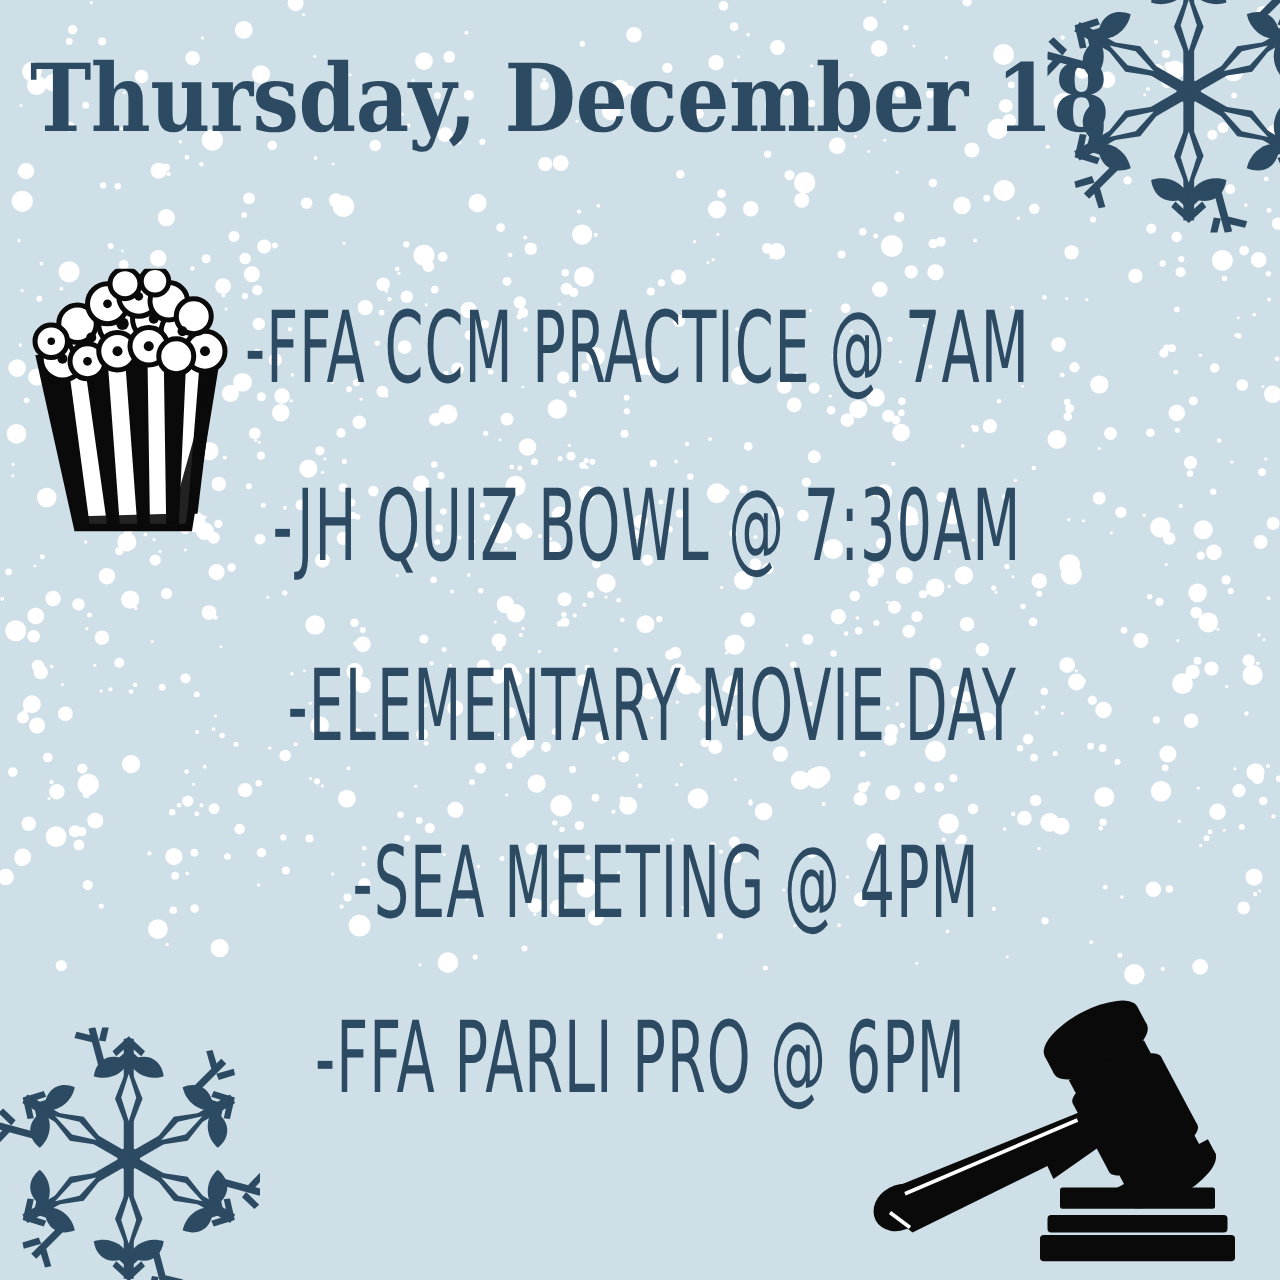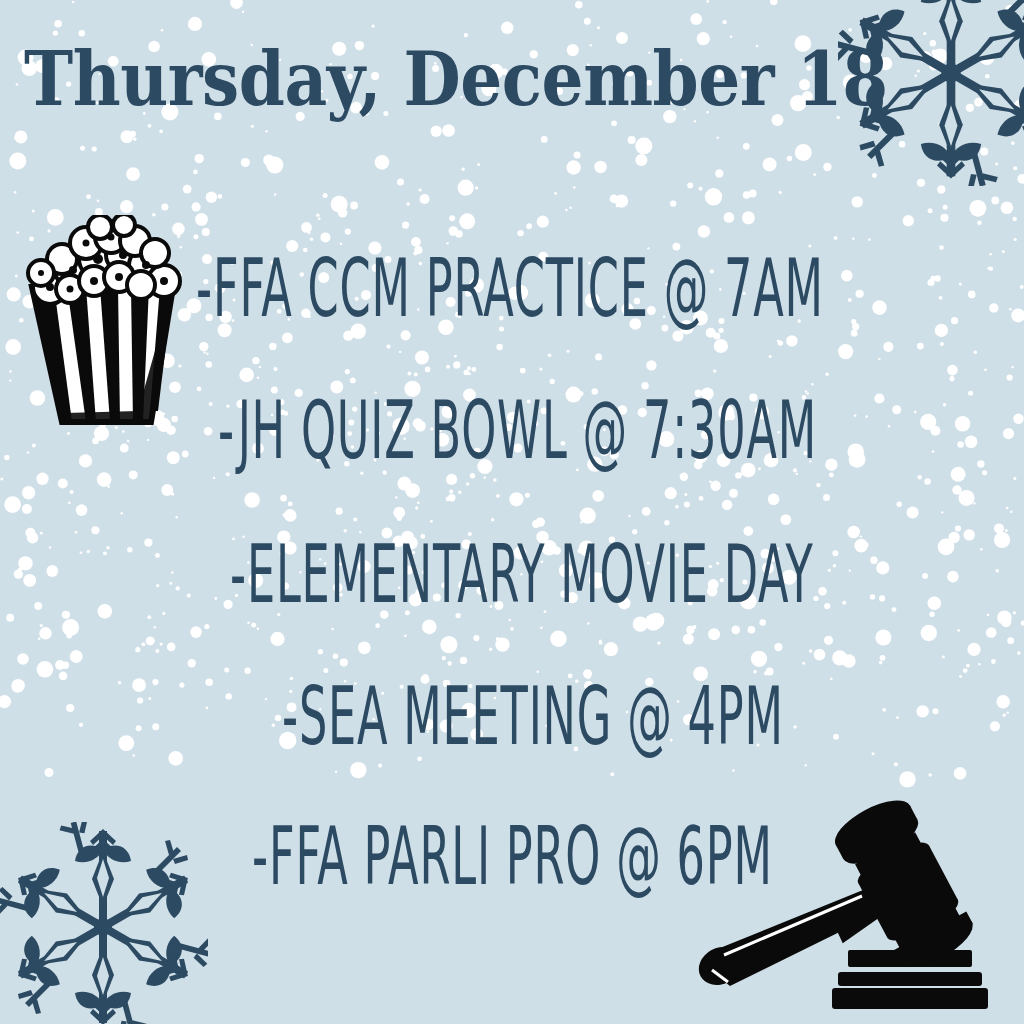--- a/index.html
+++ b/index.html
@@ -42,21 +42,21 @@
     letter-spacing: -0.5px;
     transform: scaleX(0.88);
     transform-origin: left center;
     white-space: nowrap;
   }
 
   
   #event-list {
     position: absolute;
     left: 0;
-    top: 222px;
+    top: 212px;
     width: 1024px;
     height: 700px;
   }
   .event-line {
     position: absolute;
     color: #2d4a63;
     font-family: "DejaVu Sans Condensed", "Liberation Sans Narrow", "Liberation Sans", sans-serif;
     font-weight: 400;
     font-size: 62px;
     line-height: 62px;

